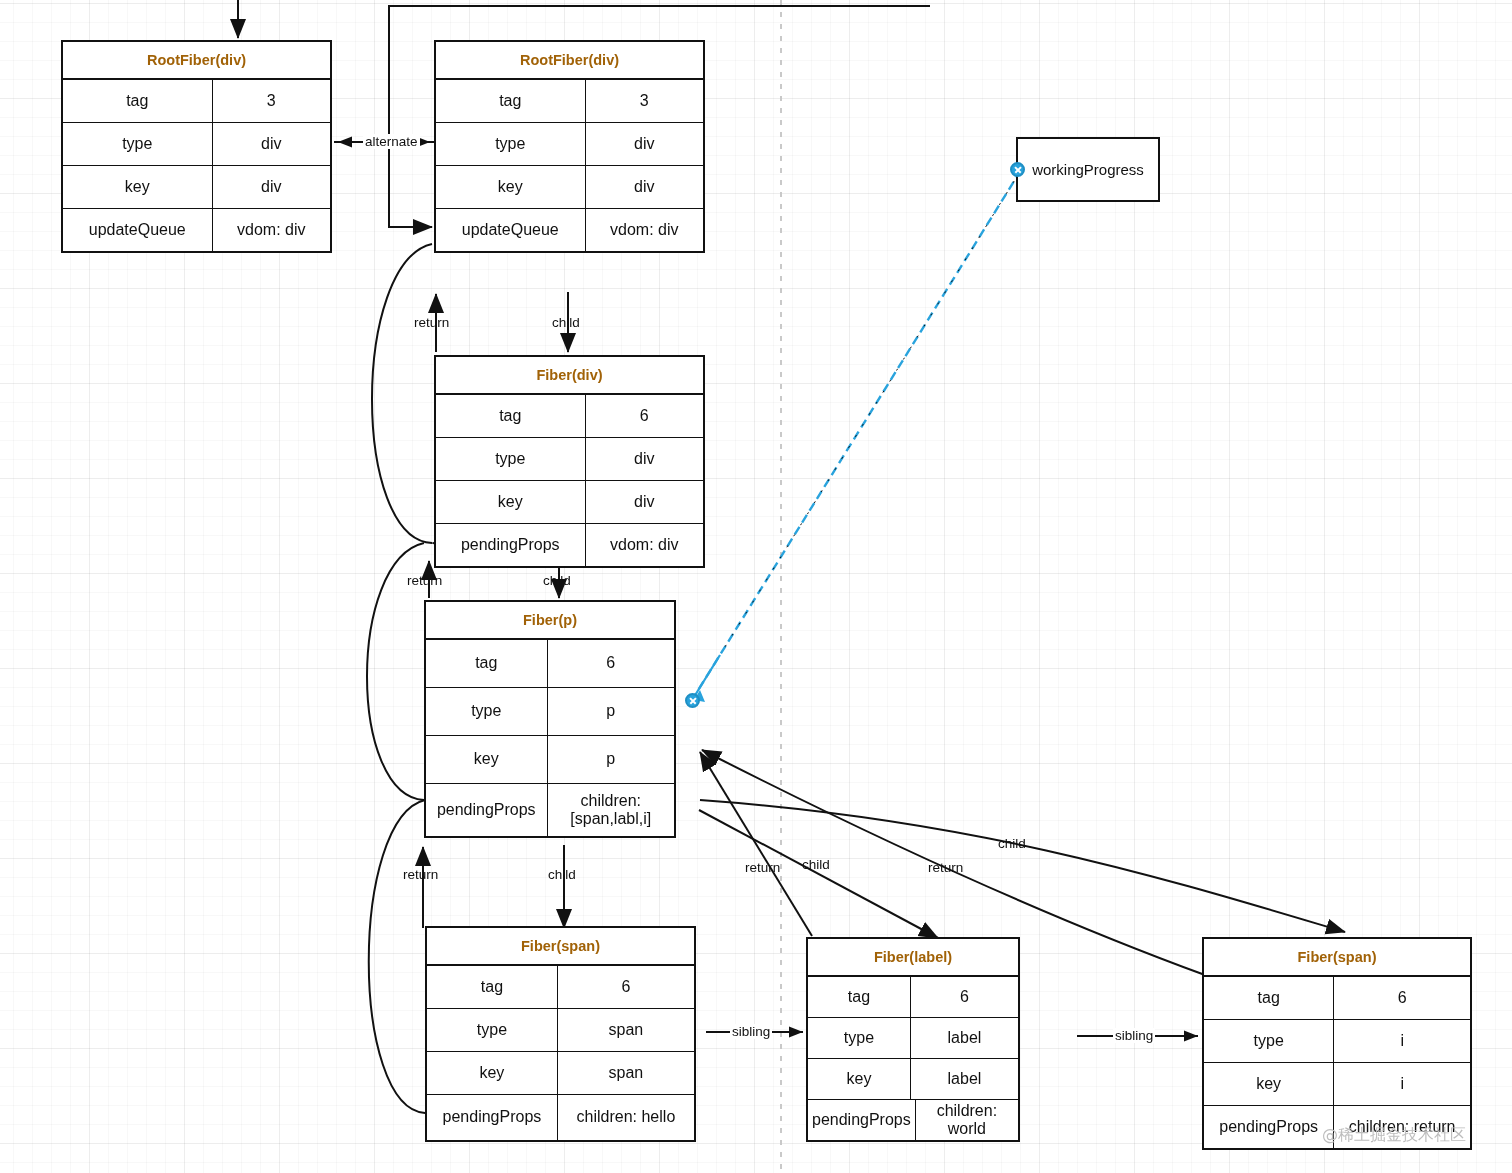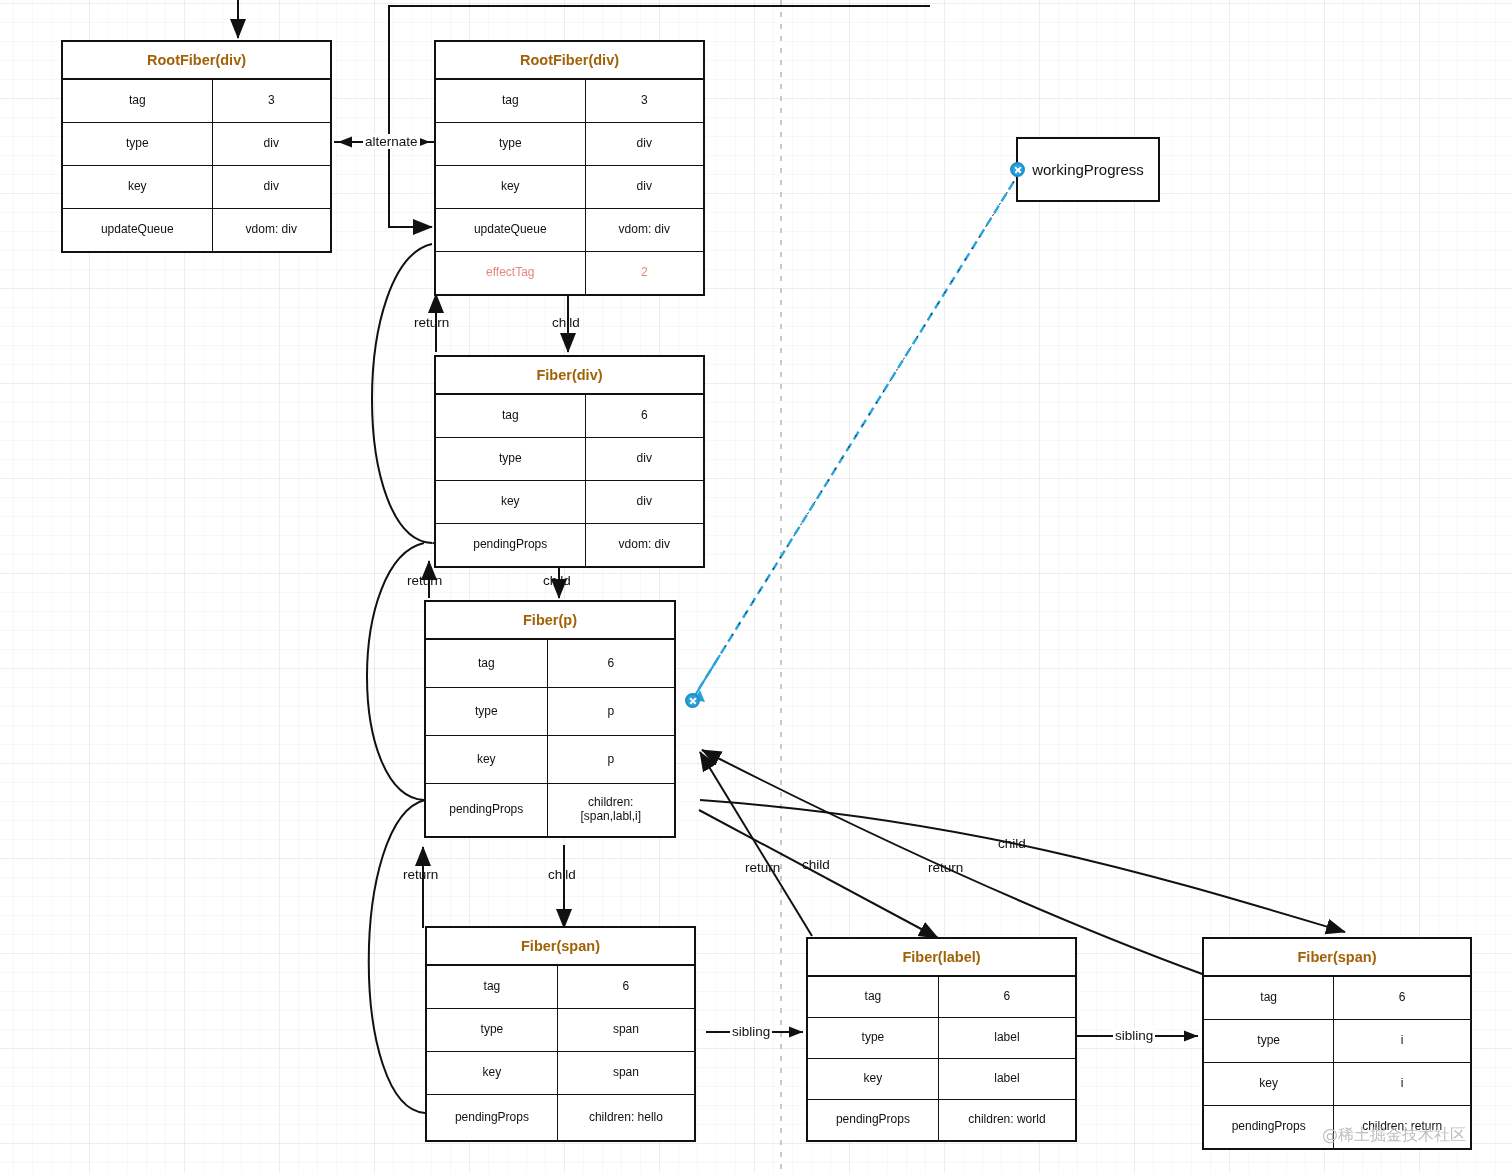--- a/index.html
+++ b/index.html
@@ -32,21 +32,21 @@
     font-weight:bold;font-size:14.5px;text-align:center;
     height:36px;line-height:36px;border-bottom:2px solid #111;
     color:#a16207;white-space:nowrap;
   }
   .node .row{
     display:flex;height:42px;border-bottom:1px solid #111;
   }
   .node .row:last-child{border-bottom:none;}
   .node .row .k,.node .row .v{
     display:flex;align-items:center;justify-content:center;
-    font-size:12px;color:#111;text-align:center;line-height:1.15;
+    font-size:16px;color:#111;text-align:center;line-height:1.15;
   }
   .node .row .k{flex:0 0 56%;border-right:1px solid #111;padding:0 4px;box-sizing:border-box;}
   .node .row .v{flex:1 1 auto;padding:0 4px;box-sizing:border-box;}
   .node.two .row .k{flex:0 0 49%;}
   .row.eff .k,.row.eff .v{color:#e8857d;}
   .plain{
     position:absolute;border:2px solid #111;background:#fff;
     display:flex;align-items:center;justify-content:center;
     font-size:15px;color:#111;box-sizing:border-box;
   }
@@ -159,24 +159,20 @@
     <div class="v">div</div>
   </div>
   <div class="row">
     <div class="k">key</div>
     <div class="v">div</div>
   </div>
   <div class="row">
     <div class="k">updateQueue</div>
     <div class="v">vdom: div</div>
   </div>
-  <div class="row eff">
-    <div class="k">effectTag</div>
-    <div class="v">2</div>
-  </div>
 </div>
 
 <div class="node" style="left:434px;top:355px;width:271px;">
   <div class="hdr">Fiber(div)</div>
   <div class="row">
     <div class="k">tag</div>
     <div class="v">6</div>
   </div>
   <div class="row">
     <div class="k">type</div>
@@ -226,21 +222,21 @@
   <div class="row" style="height:42px;">
     <div class="k">key</div>
     <div class="v">span</div>
   </div>
   <div class="row" style="height:45px;">
     <div class="k">pendingProps</div>
     <div class="v">children:  hello</div>
   </div>
 </div>
 
-<div class="node two" style="left:806px;top:937px;width:271px;">
+<div class="node two" style="left:806px;top:937px;width:214px;">
   <div class="hdr">Fiber(label)</div>
   <div class="row" style="height:40px;">
     <div class="k">tag</div>
     <div class="v">6</div>
   </div>
   <div class="row" style="height:40px;">
     <div class="k">type</div>
     <div class="v">label</div>
   </div>
   <div class="row" style="height:40px;">

